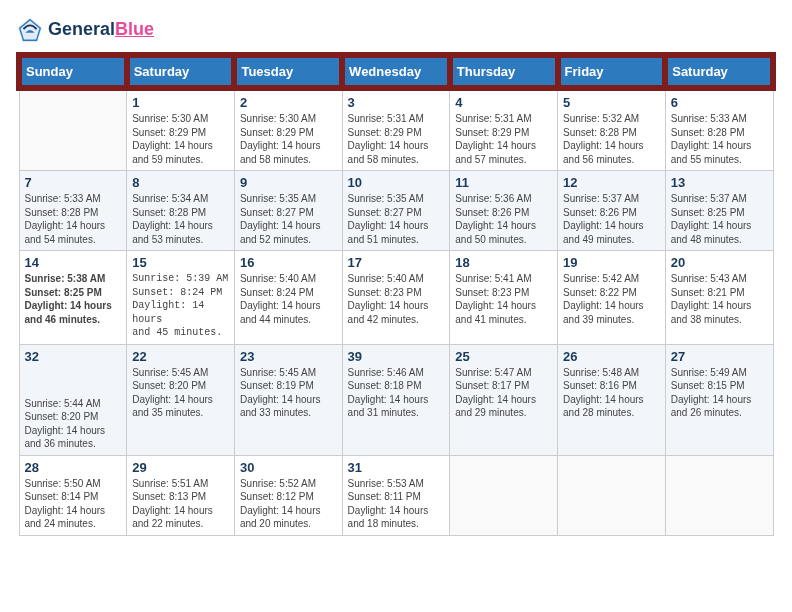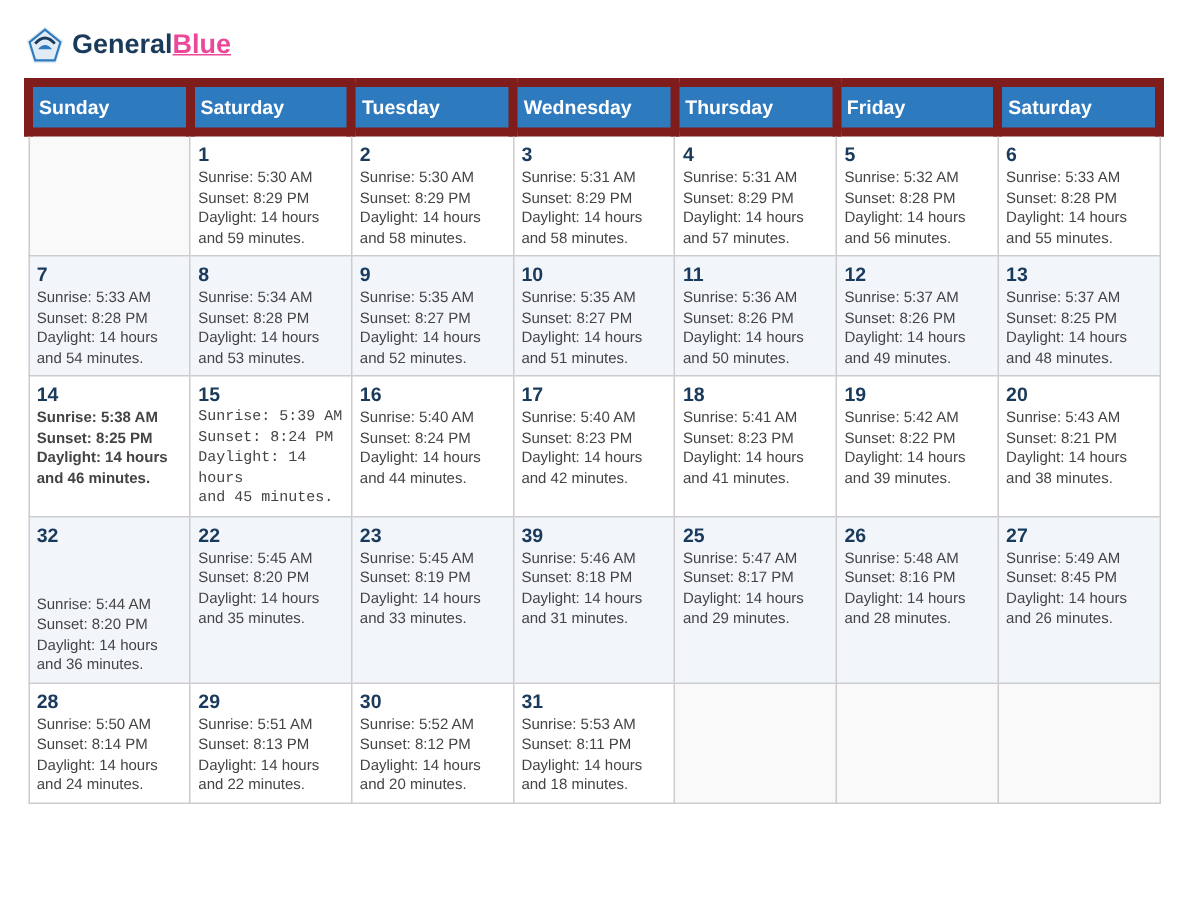--- a/index.html
+++ b/index.html
@@ -321,21 +321,21 @@
         <td>
           <span class="day-num">26</span>
           <div class="day-info" style="white-space: pre-line;">Sunrise: 5:48 AM
 Sunset: 8:16 PM
 Daylight: 14 hours
 and 28 minutes.</div>
         </td>
         <td>
           <span class="day-num">27</span>
           <div class="day-info" style="white-space: pre-line;">Sunrise: 5:49 AM
-Sunset: 8:45 PM
+Sunset: 8:15 PM
 Daylight: 14 hours
 and 26 minutes.</div>
         </td>
       </tr>
       <tr>
         <td>
           <span class="day-num">28</span>
           <div class="day-info" style="white-space: pre-line;">Sunrise: 5:50 AM
 Sunset: 8:14 PM
 Daylight: 14 hours

